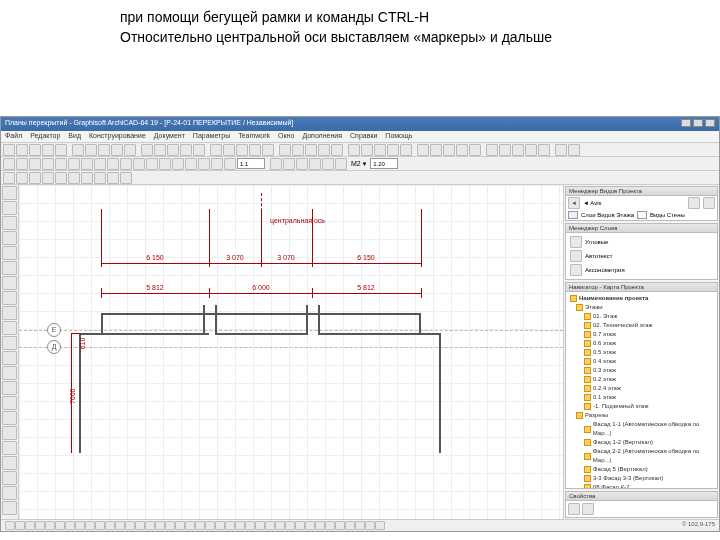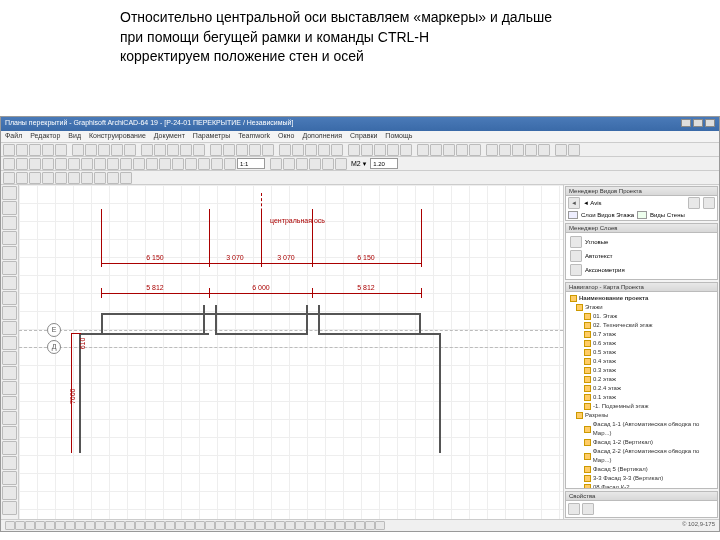--- a/index.html
+++ b/index.html
@@ -38,23 +38,22 @@
 .bubble{position:absolute;width:14px;height:14px;border:1px solid #888;border-radius:50%;font-size:7px;text-align:center;line-height:12px;background:#fff;color:#555}
 .cax-lbl{position:absolute;font-size:7px;color:#a00}
 .gridline-h{position:absolute;left:0;right:0;height:0;border-top:1px dashed #bbb}
 .opt-row{display:flex;gap:3px;padding:1px 2px;align-items:center}
 .swatch{width:10px;height:8px;border:1px solid #999;display:inline-block}
 </style>
 </head>
 <body>
 
 <div class="caption">
+  <div>при помощи бегущей рамки и команды CTRL-H</div>
   <div>Относительно центральной оси выставляем «маркеры» и дальше</div>
-  <div>при помощи бегущей рамки и команды CTRL-H</div>
-  <div>корректируем положение стен и осей</div>
 </div>
 
 <div class="app">
   <div class="titlebar">
     <span>Планы перекрытий - Graphisoft ArchiCAD-64 19 - [P-24-01 ПЕРЕКРЫТИЕ / Независимый]</span>
     <span class="winctl">
       <span></span>
       <span></span>
       <span></span>
     </span>

